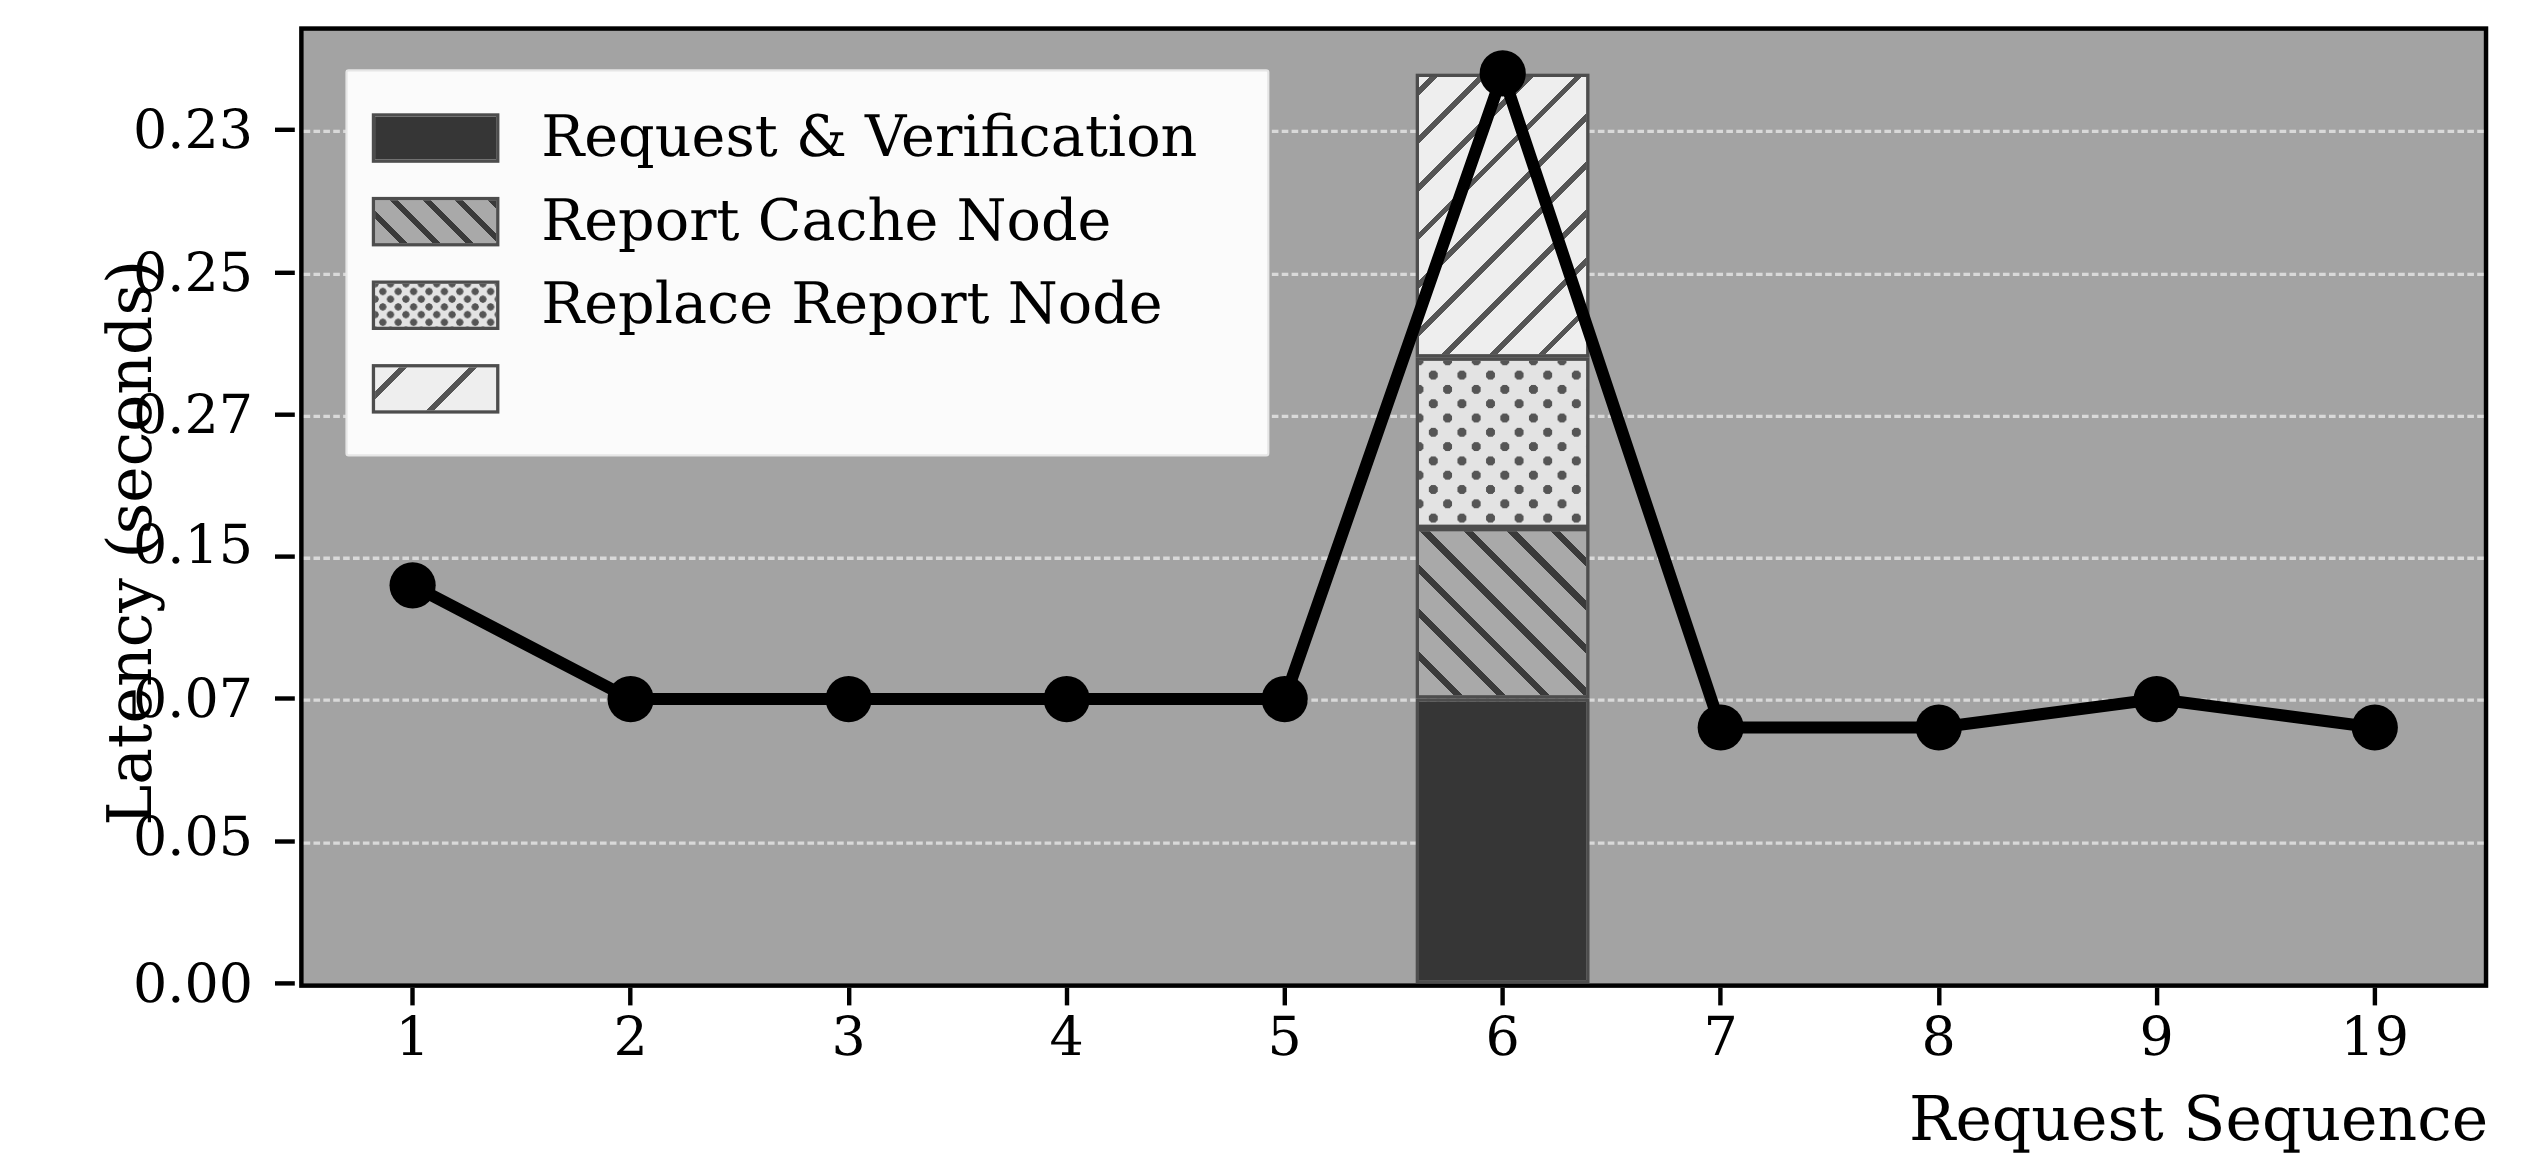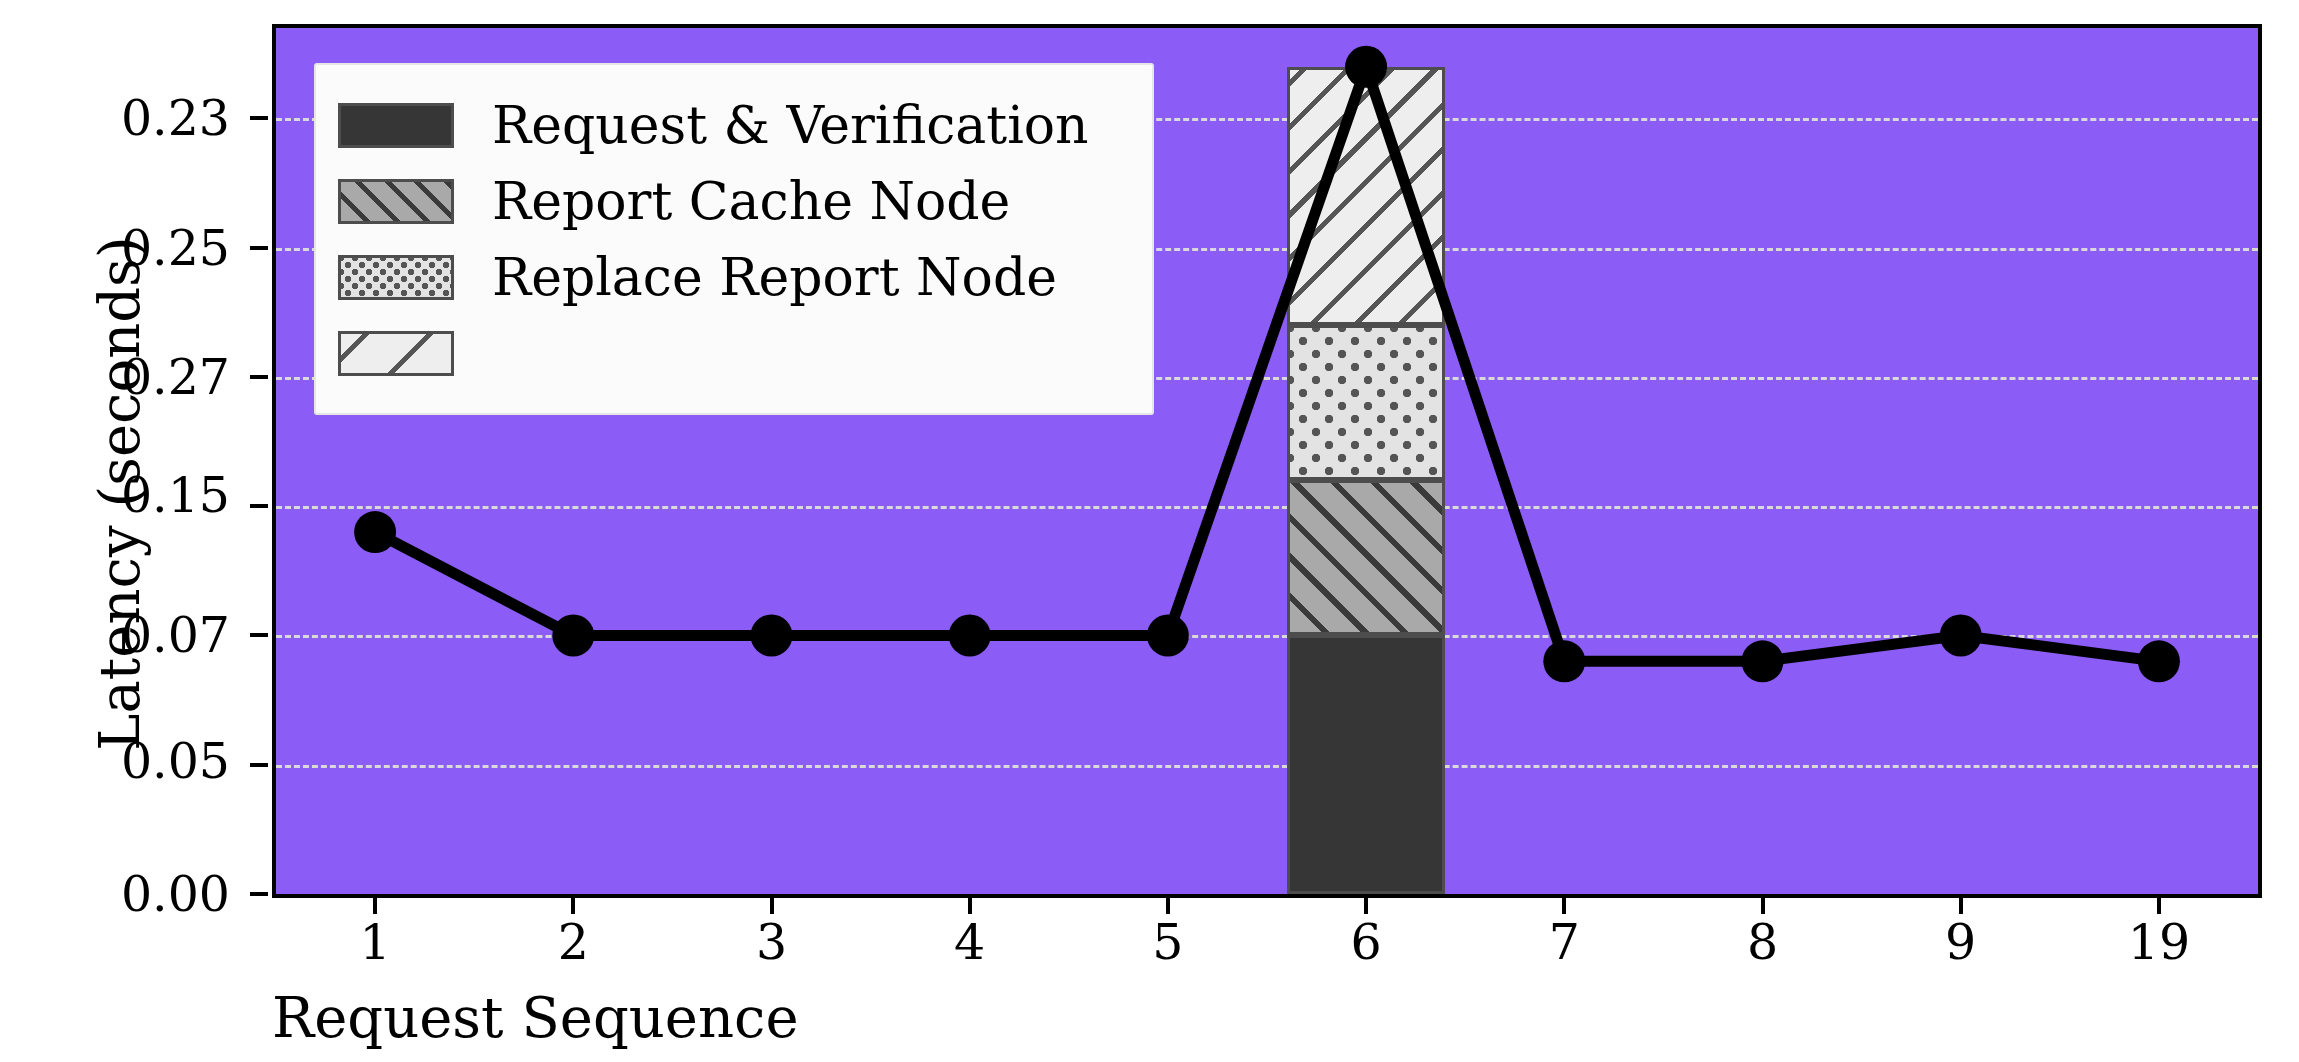--- a/index.html
+++ b/index.html
@@ -23,21 +23,21 @@
 
   
   #plot-area {
     position: absolute;
     left: 272px;
     top: 24px;
     width: 1990px;
     height: 874px;
     border: 4px solid #000000;
     box-sizing: border-box;
-    background: #8b5cf6;
+    background: #a3a3a3;
     overflow: hidden;
   }
 
   
   .gridline {
     position: absolute;
     left: 0;
     width: 100%;
     height: 0;
     border-top: 3px dashed #d9d9d9;
@@ -104,21 +104,21 @@
     width: 0;
     height: 16px;
     border-left: 4px solid #000000;
     transform: translateX(-50%);
   }
   #x-axis-title {
     position: absolute;
     left: 272px;
     top: 985px;
     width: 1990px;
-    text-align: left;
+    text-align: right;
     font-size: 56px;
     color: #000000;
     white-space: nowrap;
   }
 
   
   .bar-segment {
     position: absolute;
     box-sizing: border-box;
     border: 3px solid #4d4d4d;

